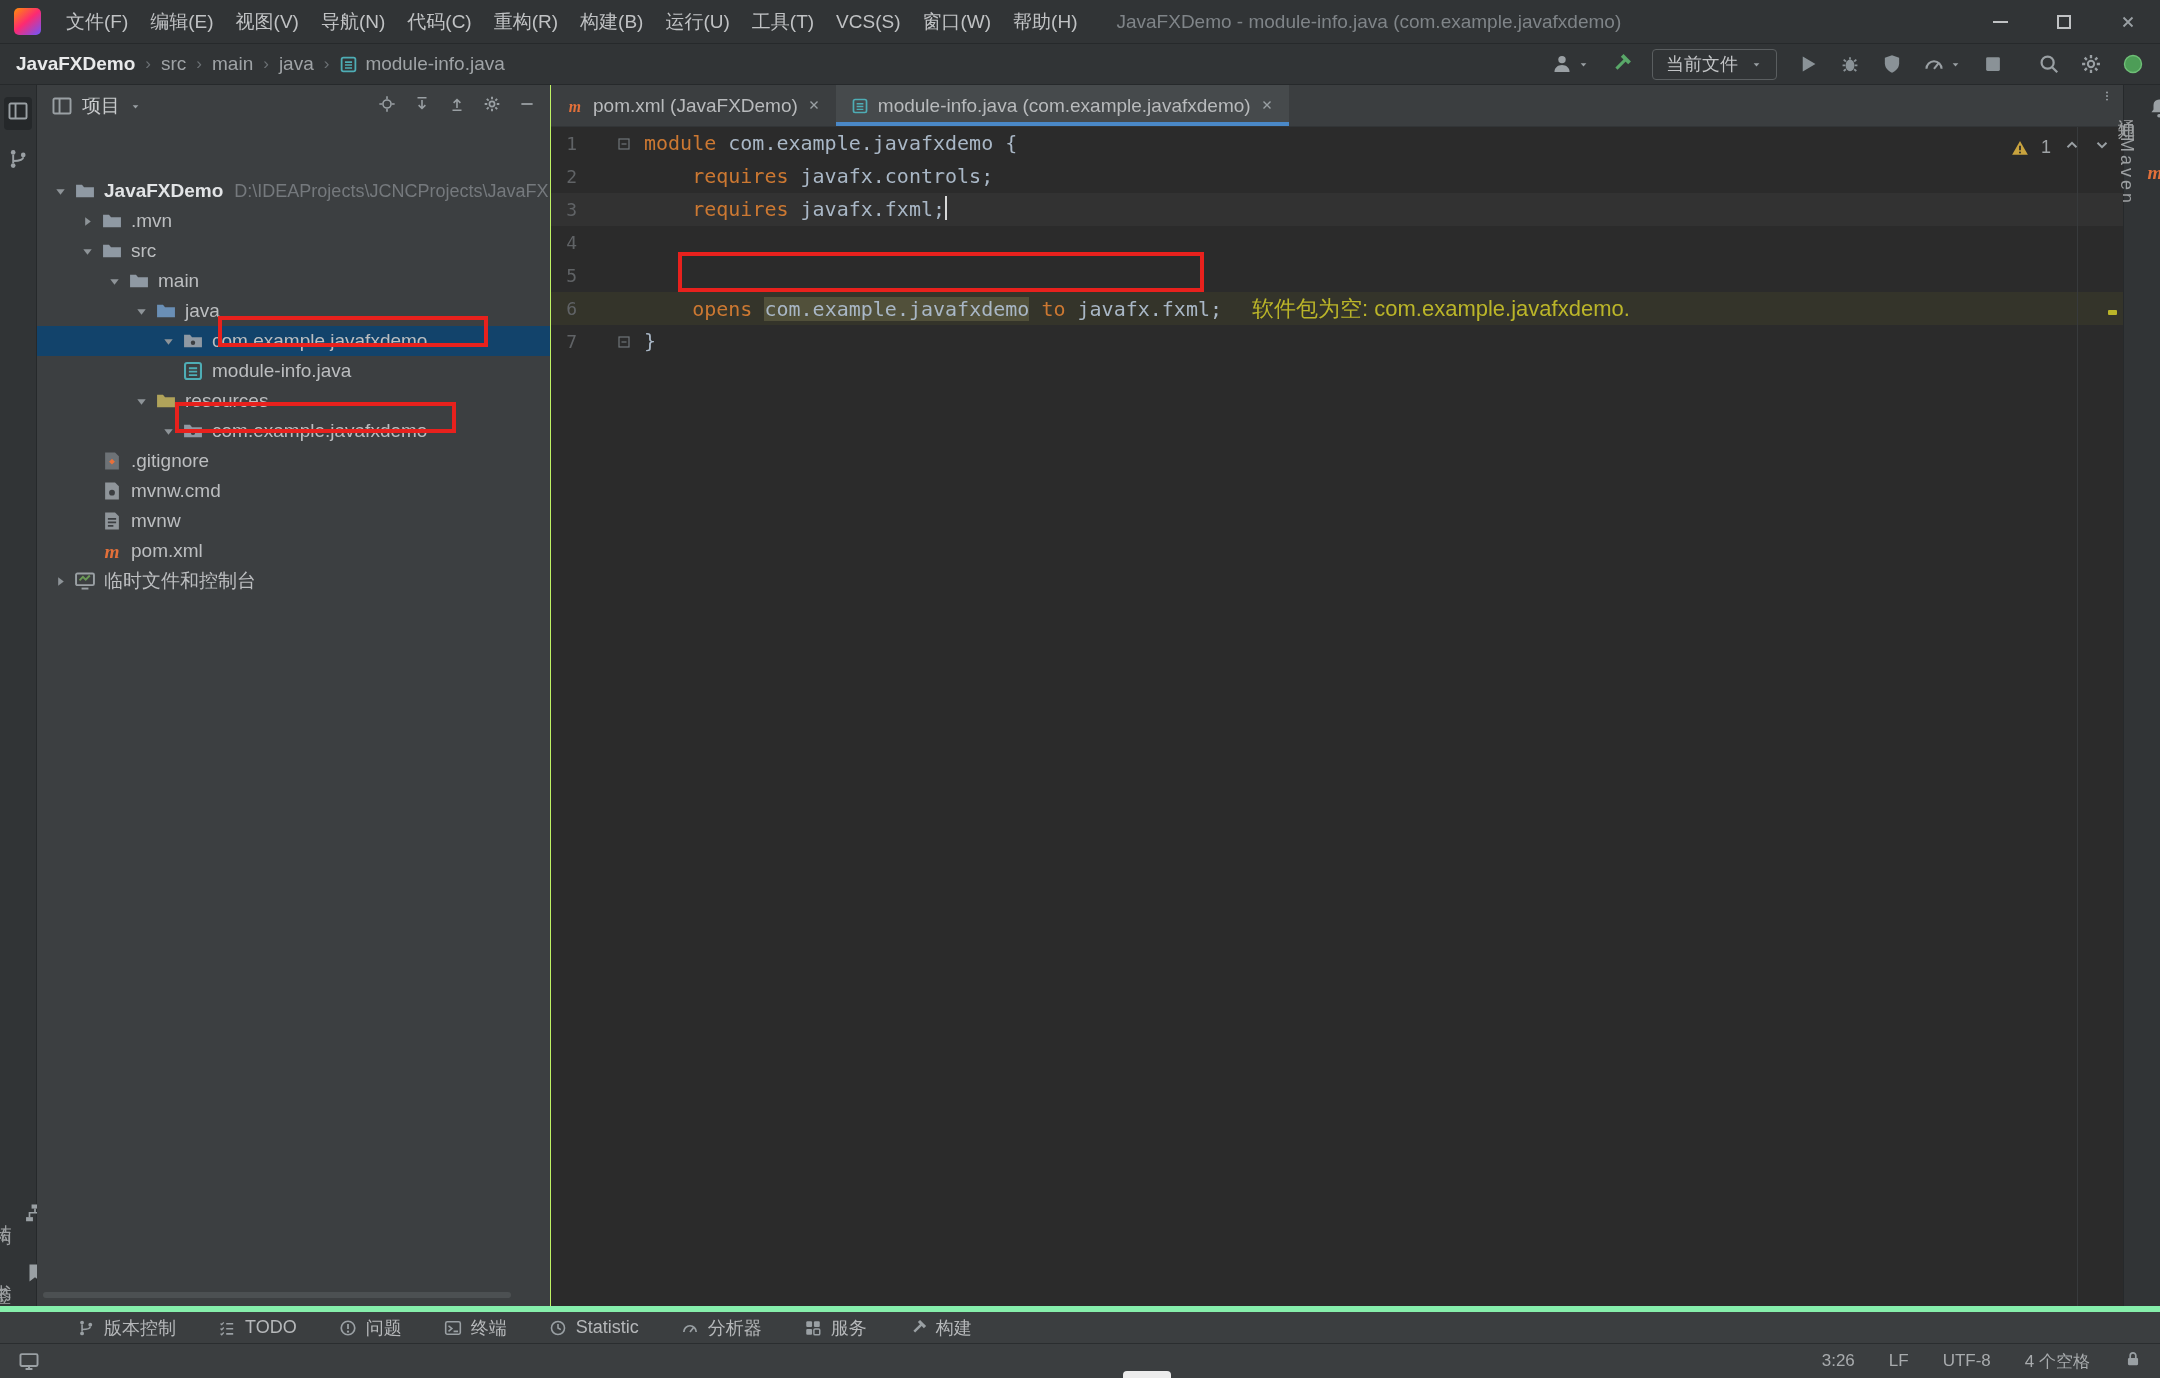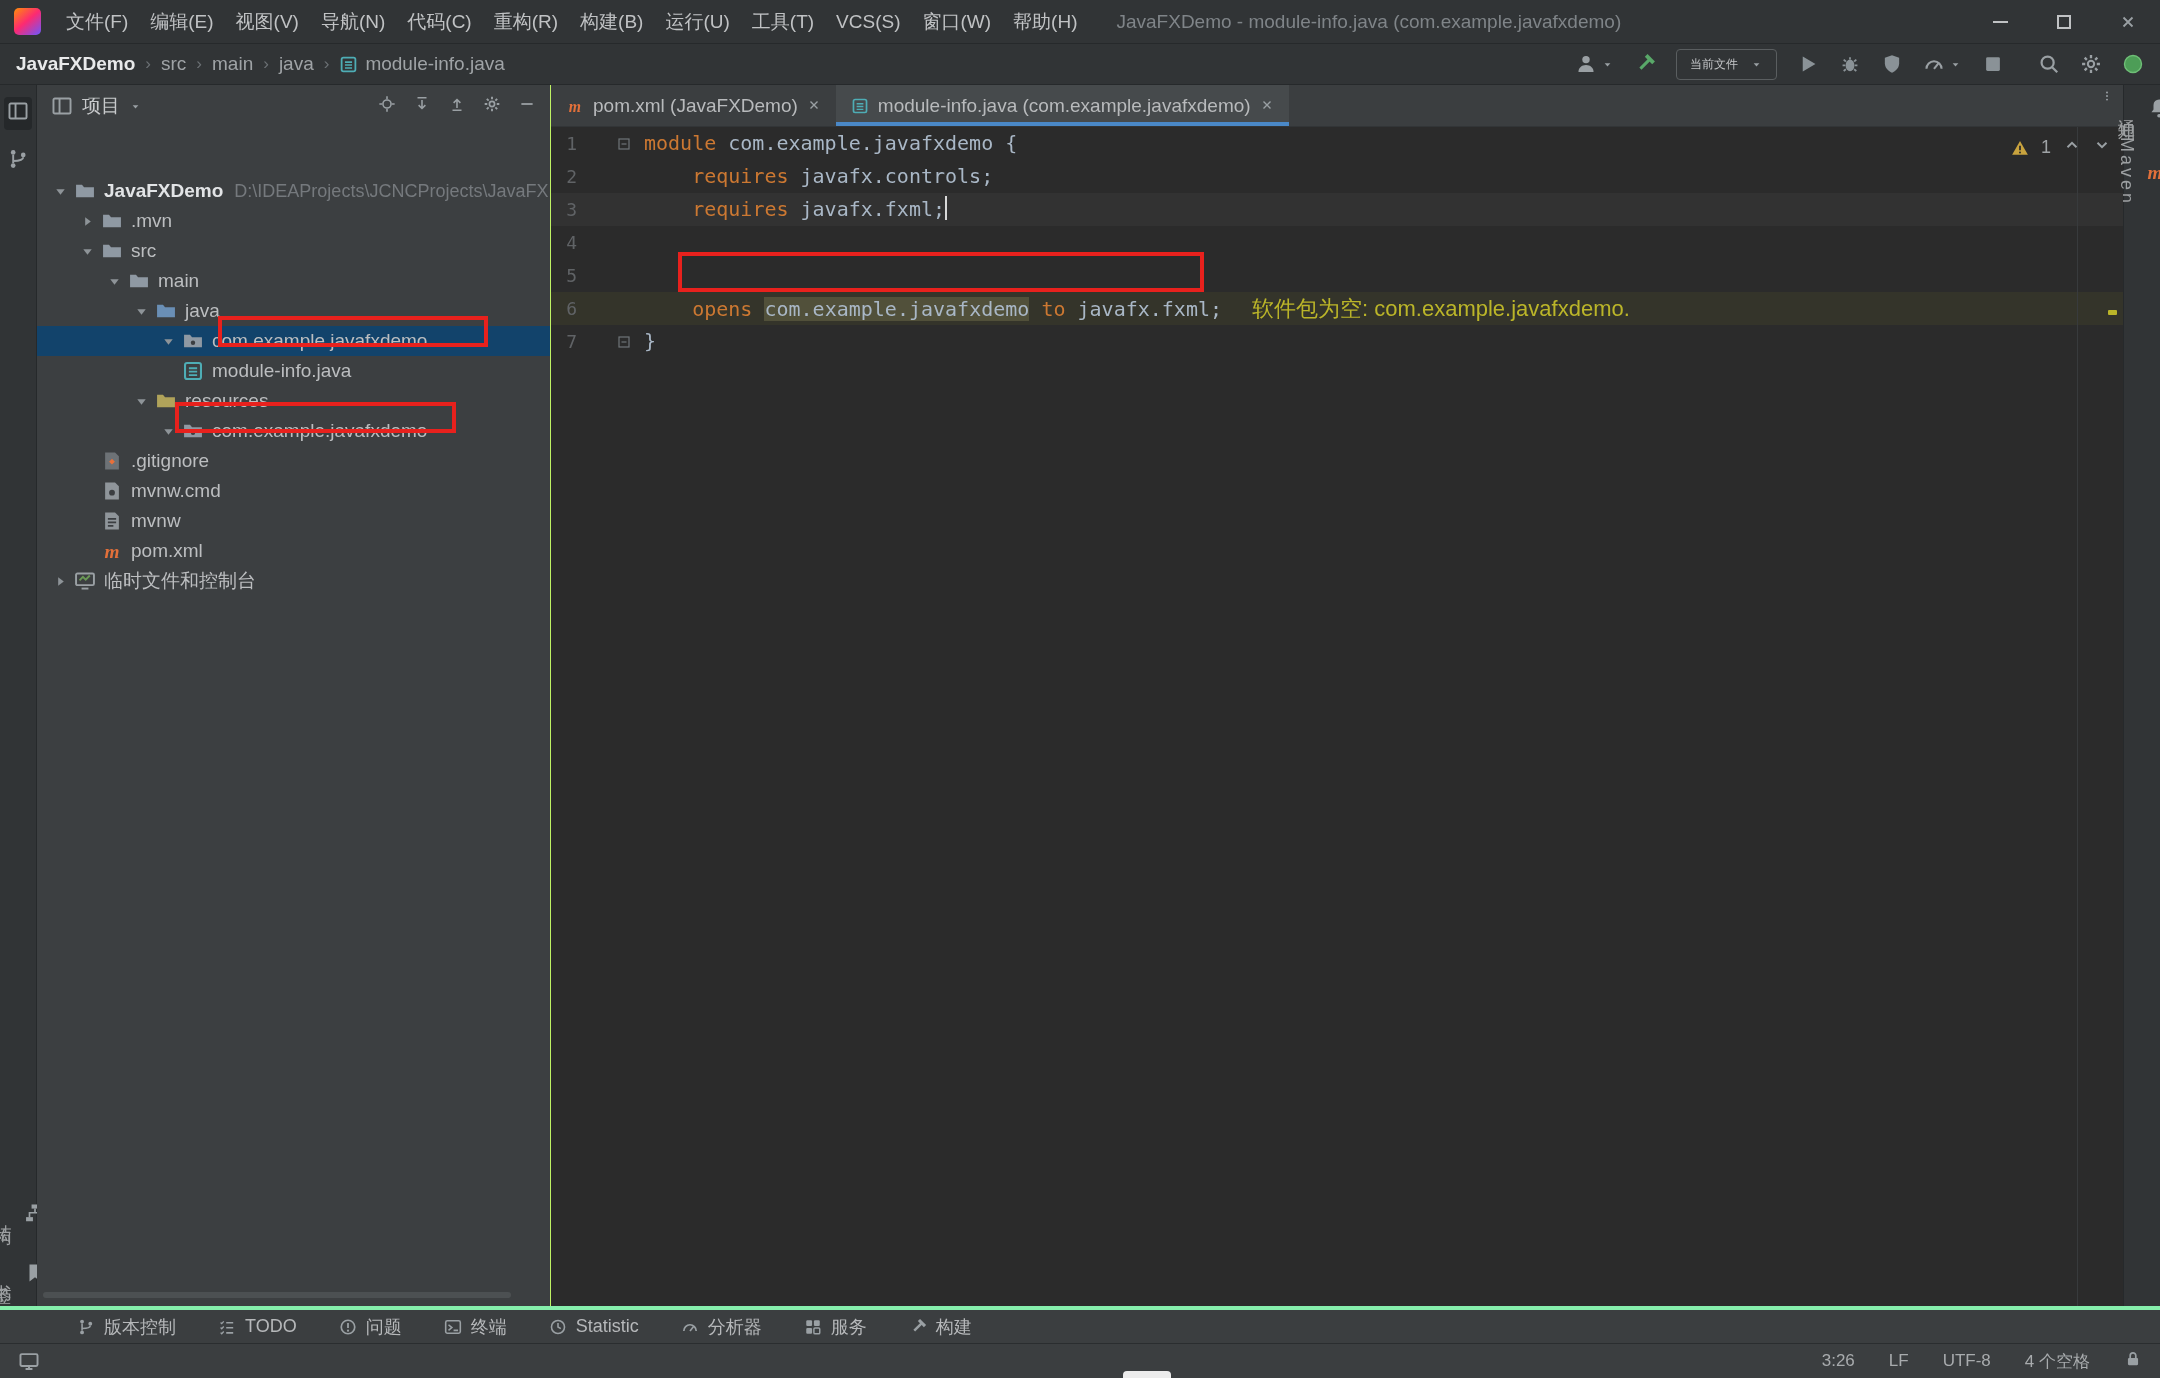--- a/index.html
+++ b/index.html
@@ -19,21 +19,21 @@
   .glyph-max { width:14px; height:14px; border:2px solid #c0c2c4; }
 
   
   .navbar { height:41px; flex:none; background:#313436; display:flex; align-items:center; padding:0 16px; border-bottom:1px solid #26292b; }
   .breadcrumbs { display:flex; align-items:center; gap:10px; color:#9fa3a6; overflow:hidden; }
   .crumb { display:flex; align-items:center; gap:7px; white-space:nowrap; }
   .crumb.bold { color:#e8e9ea; font-weight:bold; }
   .crumb-sep { color:#6b7074; font-size:17px; }
   .nav-right { margin-left:auto; display:flex; align-items:center; gap:20px; flex:none; }
   .nav-btn { display:flex; align-items:center; gap:4px; }
-  .run-config { display:flex; align-items:center; gap:12px; border:1px solid #5a5e60; border-radius:4px; height:31px; padding:0 13px; color:#c3c5c7; font-size:12px; }
+  .run-config { display:flex; align-items:center; gap:12px; border:1px solid #5a5e60; border-radius:4px; height:31px; padding:0 13px; color:#c3c5c7; font-size:18px; }
   .gap-left { margin-left:14px; }
 
   
   .main { flex:1; display:flex; min-height:0; }
   .stripe { width:37px; flex:none; background:#313436; display:flex; flex-direction:column; align-items:center; }
   .stripe.left { border-right:1px solid #26292b; }
   .stripe.right { border-left:1px solid #26292b; }
   .stripe-top { padding-top:12px; display:flex; flex-direction:column; gap:18px; align-items:center; }
   .stripe-bottom { margin-top:auto; margin-bottom:22px; display:flex; flex-direction:column; gap:38px; align-items:center; }
   .vtab { writing-mode:vertical-rl; display:flex; flex-direction:column; align-items:center; gap:9px; color:#9da0a2; font-size:18px; letter-spacing:3px; }
@@ -74,21 +74,21 @@
   .code-body { flex:1; min-width:0; }
   .tk-keyword { color:#cc7832; }
   .tk-plain { color:#a9b7c6; }
   .tk-highlighted { color:#a9b7c6; background:#51503a; }
   .tk-hint { color:#bbb529; margin-left:30px; font-size:22px; font-family:"Liberation Sans","DejaVu Sans",sans-serif; }
   .caret { display:inline-block; width:2px; height:24px; background:#d8d8d8; vertical-align:-4px; }
   .inspections { position:absolute; top:9px; right:12px; display:flex; align-items:center; gap:12px; color:#9fa3a6; font-size:18px; font-family:"Liberation Sans",sans-serif; }
   .stripe-mark { position:absolute; right:6px; top:183px; width:9px; height:5px; background:#bbb529; border-radius:1px; }
 
   
-  .toolbar-bottom { height:37px; flex:none; background:#3b3e40; border-top:4px solid #86efac; display:flex; align-items:center; padding-left:56px; }
+  .toolbar-bottom { height:37px; flex:none; background:#3b3e40; border-top:6px solid #86efac; display:flex; align-items:center; padding-left:56px; }
   .tool-btn { display:flex; align-items:center; gap:9px; font-size:18px; color:#b6b8ba; padding:0 21px; height:100%; white-space:nowrap; }
   .statusbar { height:35px; flex:none; background:#3b3e40; border-top:1px solid #2a2d2f; display:flex; align-items:center; padding:0 18px; font-size:17px; color:#a8abad; }
   .status-right { margin-left:auto; display:flex; align-items:center; gap:34px; }
   .status-item { white-space:nowrap; }
 
   
   .icon { width:22px; height:22px; display:inline-flex; align-items:center; justify-content:center; flex:none; }
   .icon svg { width:100%; height:100%; display:block; }
   .icon.mini { width:13px; height:13px; }
   .icon.small { width:18px; height:18px; }

